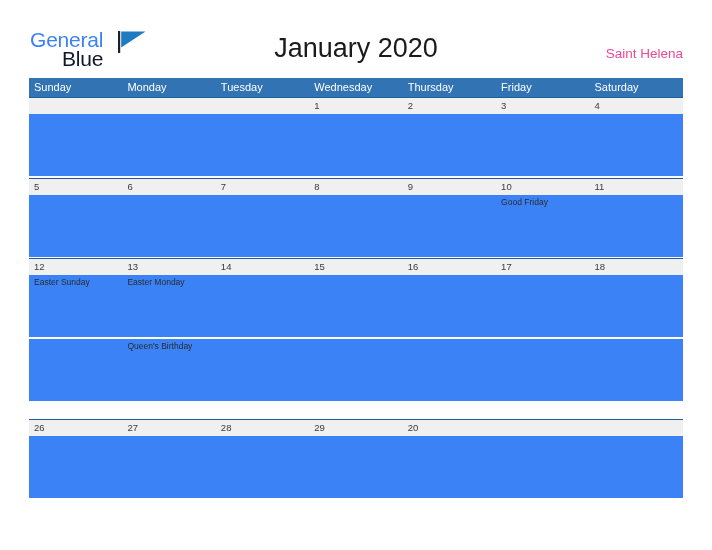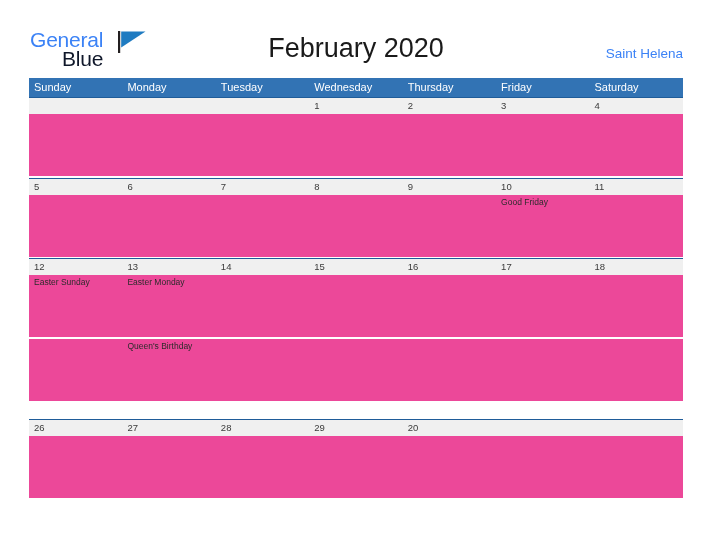--- a/index.html
+++ b/index.html
@@ -69,21 +69,21 @@
     font-weight: normal;
     margin: 0;
     letter-spacing: 0px;
   }
 
   .cal-region {
     position: absolute;
     right: 29px;
     top: 46px;
     font-size: 13.5px;
-    color: #3b82f6;
+    color: #ec4899;
     font-family: "Liberation Sans", sans-serif;
     white-space: nowrap;
   }
 
   
   .calendar {
     position: absolute;
     left: 29px;
     top: 78px;
     width: 654px;
@@ -135,21 +135,21 @@
     box-sizing: border-box;
     font-family: "Liberation Sans", sans-serif;
     white-space: nowrap;
     overflow: hidden;
   }
 
   .event-band {
     display: flex;
     width: 654px;
     height: 62px;
-    background: #ec4899;
+    background: #3b82f6;
   }
   .event-cell {
     flex: 1 1 0;
     min-width: 0;
     font-size: 8.5px;
     color: #2b2b2b;
     padding-left: 5px;
     padding-top: 2px;
     box-sizing: border-box;
     font-family: "Liberation Sans", sans-serif;
@@ -168,21 +168,21 @@
 
   <div class="logo">
     <span class="logo-general">General</span>
     <span class="logo-blue">Blue</span>
     <svg class="logo-flag" viewBox="0 0 28 22">
       <rect x="0" y="0" width="2.2" height="22" fill="#231f20"></rect>
       <polygon points="3.2,0.5 27.5,0.5 3.2,16.5" fill="#1f7bc1"></polygon>
     </svg>
   </div>
 
-  <h1 class="cal-title">February 2020</h1>
+  <h1 class="cal-title">January 2020</h1>
 
   <div class="cal-region">Saint Helena</div>
 </div>
 
 <div class="calendar">
 
   <div class="weekday-header">
     <div class="weekday-cell">Sunday</div>
     <div class="weekday-cell">Monday</div>
     <div class="weekday-cell">Tuesday</div>

